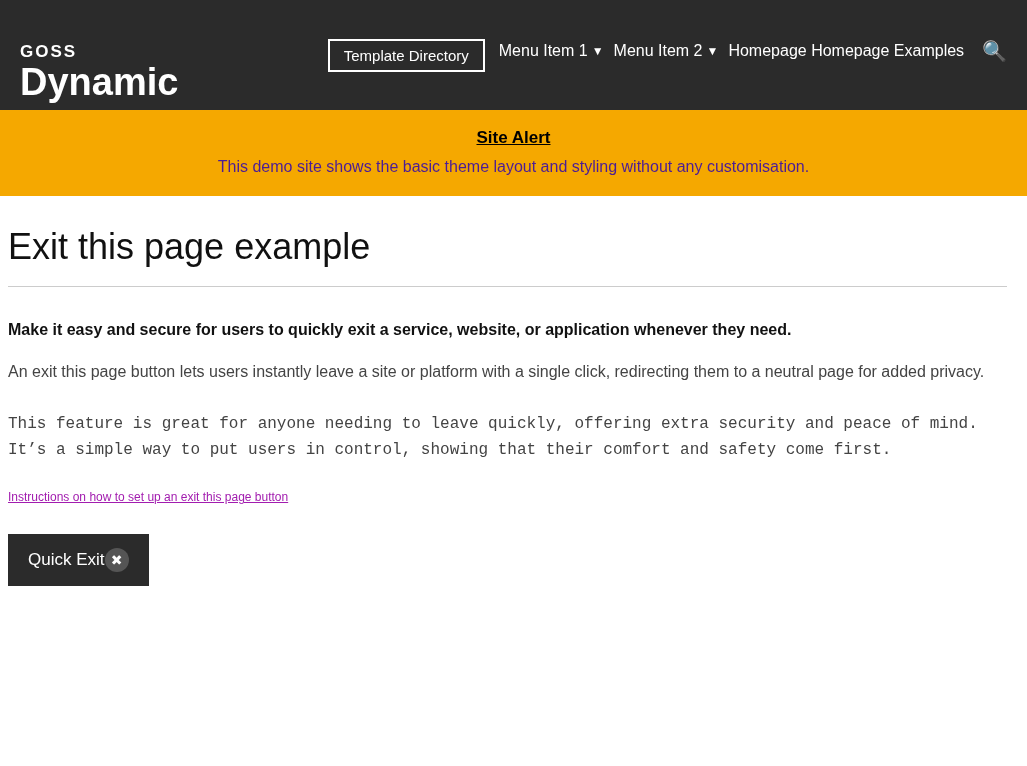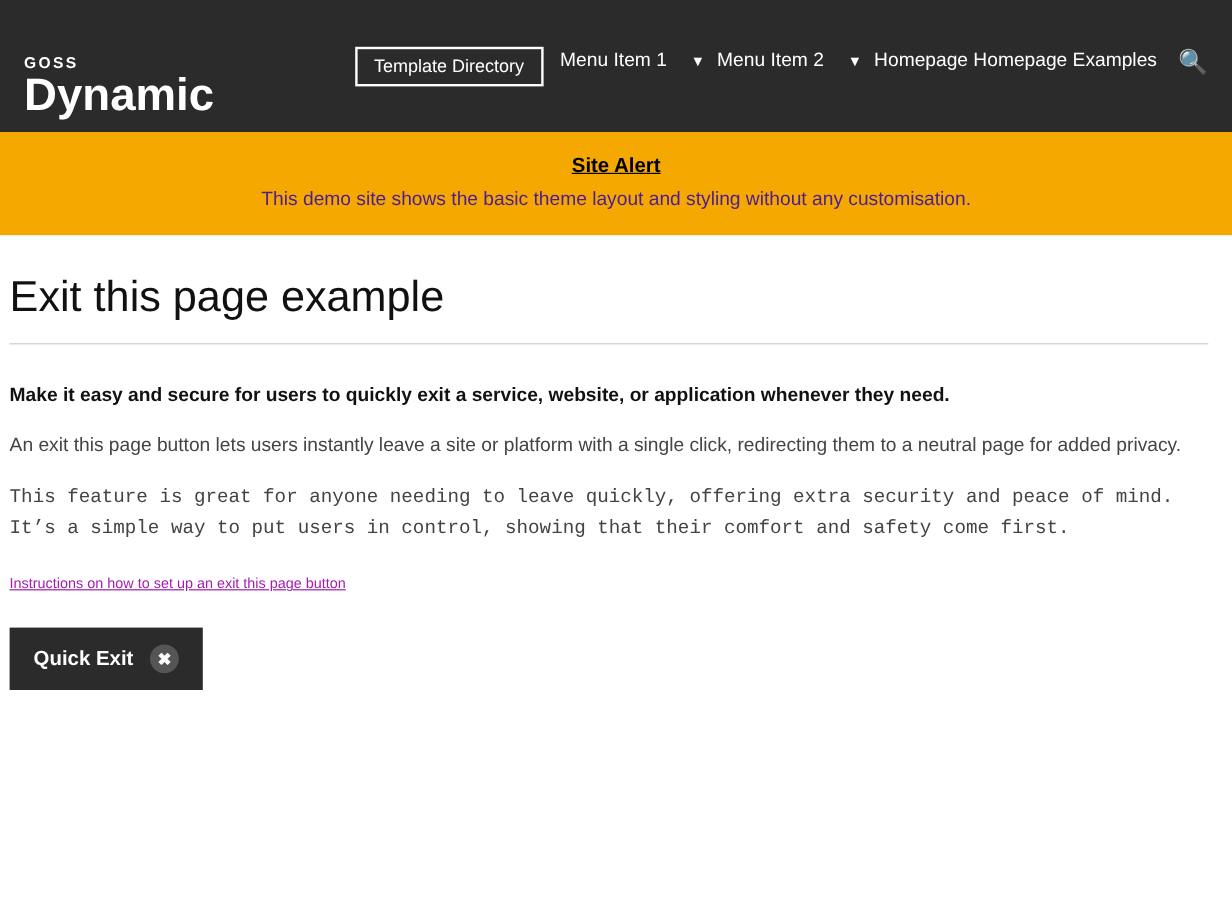--- a/index.html
+++ b/index.html
@@ -13,21 +13,21 @@
       justify-content: space-between;
       padding: 0 20px;
       height: 110px;
     }
     .header-left {
       display: flex;
       flex-direction: column;
       justify-content: center;
     }
     .logo-goss {
-      font-size: 13px;
+      font-size: 17px;
       font-weight: bold;
       color: #fff;
       letter-spacing: 2px;
       text-transform: uppercase;
       margin-top: 36px;
     }
     .logo-dynamic {
       font-size: 38px;
       font-weight: bold;
       color: #fff;
@@ -48,21 +48,21 @@
       cursor: pointer;
     }
     .nav-items {
       display: flex;
       align-items: center;
       gap: 10px;
     }
     .nav-item {
       display: flex;
       align-items: center;
-      gap: 20px;
+      gap: 4px;
       color: #fff;
       font-size: 16px;
       cursor: pointer;
       white-space: nowrap;
     }
     .nav-item .chevron {
       font-size: 12px;
     }
     .nav-search-icon {
       color: #fff;
@@ -109,21 +109,21 @@
       font-size: 16px;
       font-weight: bold;
       line-height: 1.6;
       margin-bottom: 16px;
       color: #111;
     }
     .body-text {
       font-size: 16px;
       line-height: 1.6;
       color: #444;
-      margin-bottom: 18px;
+      margin-bottom: 28px;
     }
     .body-text-2 {
       font-size: 16px;
       line-height: 1.6;
       color: #444;
       margin-bottom: 24px;
       font-family: Liberation Mono, monospace;
     }
     .instructions-link {
       color: #a21caf;
@@ -131,25 +131,25 @@
       font-size: 12px;
       cursor: pointer;
       display: inline-block;
       margin-bottom: 30px;
     }
 
     
     .quick-exit-btn {
       display: inline-flex;
       align-items: center;
-      gap: 14px;
+      gap: 0;
       background: #2b2b2b;
       color: #fff;
       font-size: 17px;
-      font-weight: bold;
+      font-weight: normal;
       padding: 14px 20px;
       cursor: pointer;
       border: none;
     }
     .quick-exit-icon {
       display: inline-flex;
       align-items: center;
       justify-content: center;
       background: #555;
       border-radius: 50%;

